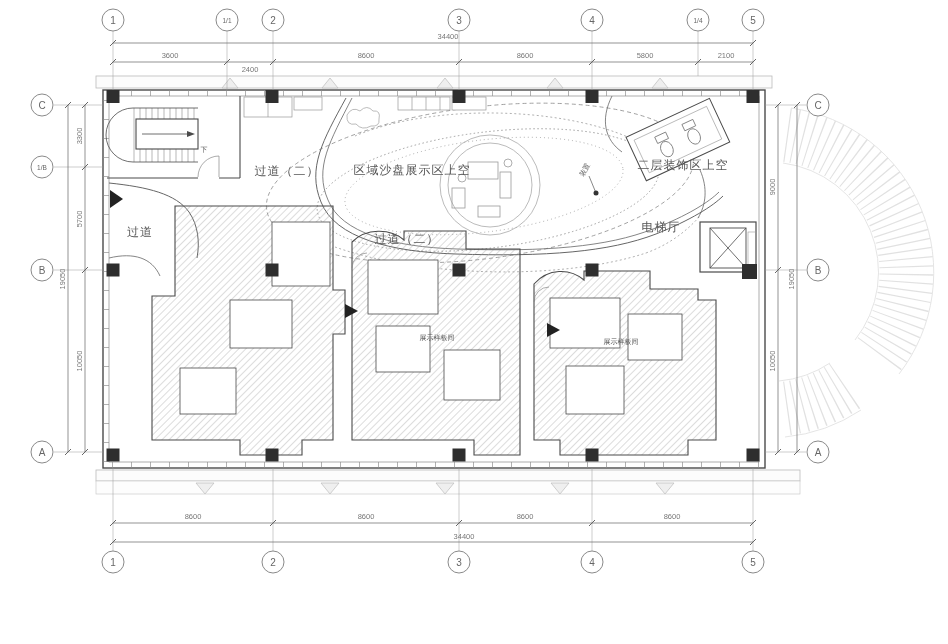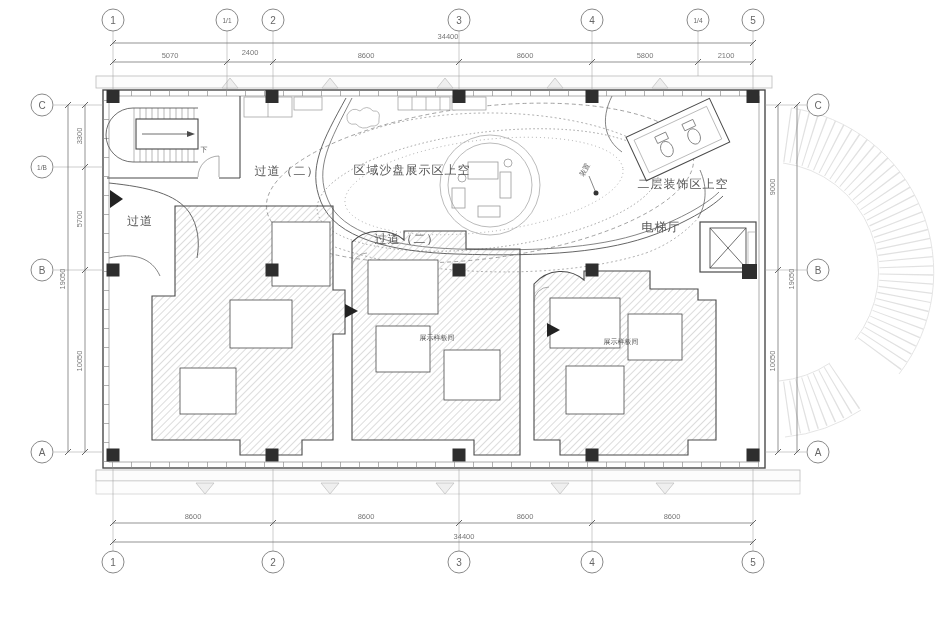--- a/index.html
+++ b/index.html
@@ -238,22 +238,22 @@
 
 <div class="bubble" style="left:42px;top:105px">C</div>
 <div class="bubble frac" style="left:42px;top:167px">1/B</div>
 <div class="bubble" style="left:42px;top:270px">B</div>
 <div class="bubble" style="left:42px;top:452px">A</div>
 
 <div class="bubble" style="left:818px;top:105px">C</div>
 <div class="bubble" style="left:818px;top:270px">B</div>
 <div class="bubble" style="left:818px;top:452px">A</div>
 
-<div class="dim" style="left:170px;top:55px">5070</div>
-<div class="dim" style="left:250px;top:52px">2400</div>
+<div class="dim" style="left:170px;top:55px">3600</div>
+<div class="dim" style="left:250px;top:69px">2400</div>
 <div class="dim" style="left:366px;top:55px">8600</div>
 <div class="dim" style="left:525px;top:55px">8600</div>
 <div class="dim" style="left:645px;top:55px">5800</div>
 <div class="dim" style="left:726px;top:55px">2100</div>
 <div class="dim" style="left:448px;top:36px">34400</div>
 
 <div class="dim" style="left:193px;top:516px">8600</div>
 <div class="dim" style="left:366px;top:516px">8600</div>
 <div class="dim" style="left:525px;top:516px">8600</div>
 <div class="dim" style="left:672px;top:516px">8600</div>
@@ -265,22 +265,22 @@
 <div class="dim v" style="left:62px;top:279px">19050</div>
 
 <div class="dim v" style="left:772px;top:187px">9000</div>
 <div class="dim v" style="left:772px;top:361px">10050</div>
 <div class="dim v" style="left:791px;top:279px">19050</div>
 
 <div class="rlabel tiny" style="left:204px;top:150px">下</div>
 <div class="rlabel" style="left:287px;top:171px">过道（二）</div>
 <div class="rlabel" style="left:412px;top:170px">区域沙盘展示区上空</div>
 <div class="rlabel tiny rot" style="left:585px;top:170px">装置</div>
-<div class="rlabel" style="left:683px;top:184px">二层装饰区上空</div>
-<div class="rlabel" style="left:140px;top:221px">过道</div>
+<div class="rlabel" style="left:683px;top:165px">二层装饰区上空</div>
+<div class="rlabel" style="left:140px;top:232px">过道</div>
 <div class="rlabel" style="left:407px;top:239px">过道（二）</div>
 <div class="rlabel" style="left:661px;top:227px">电梯厅</div>
 <div class="rlabel tiny" style="left:437px;top:338px">展示样板间</div>
 <div class="rlabel tiny" style="left:621px;top:342px">展示样板间</div>
 
 <div class="titlebox">
   
   
   
 </div>

